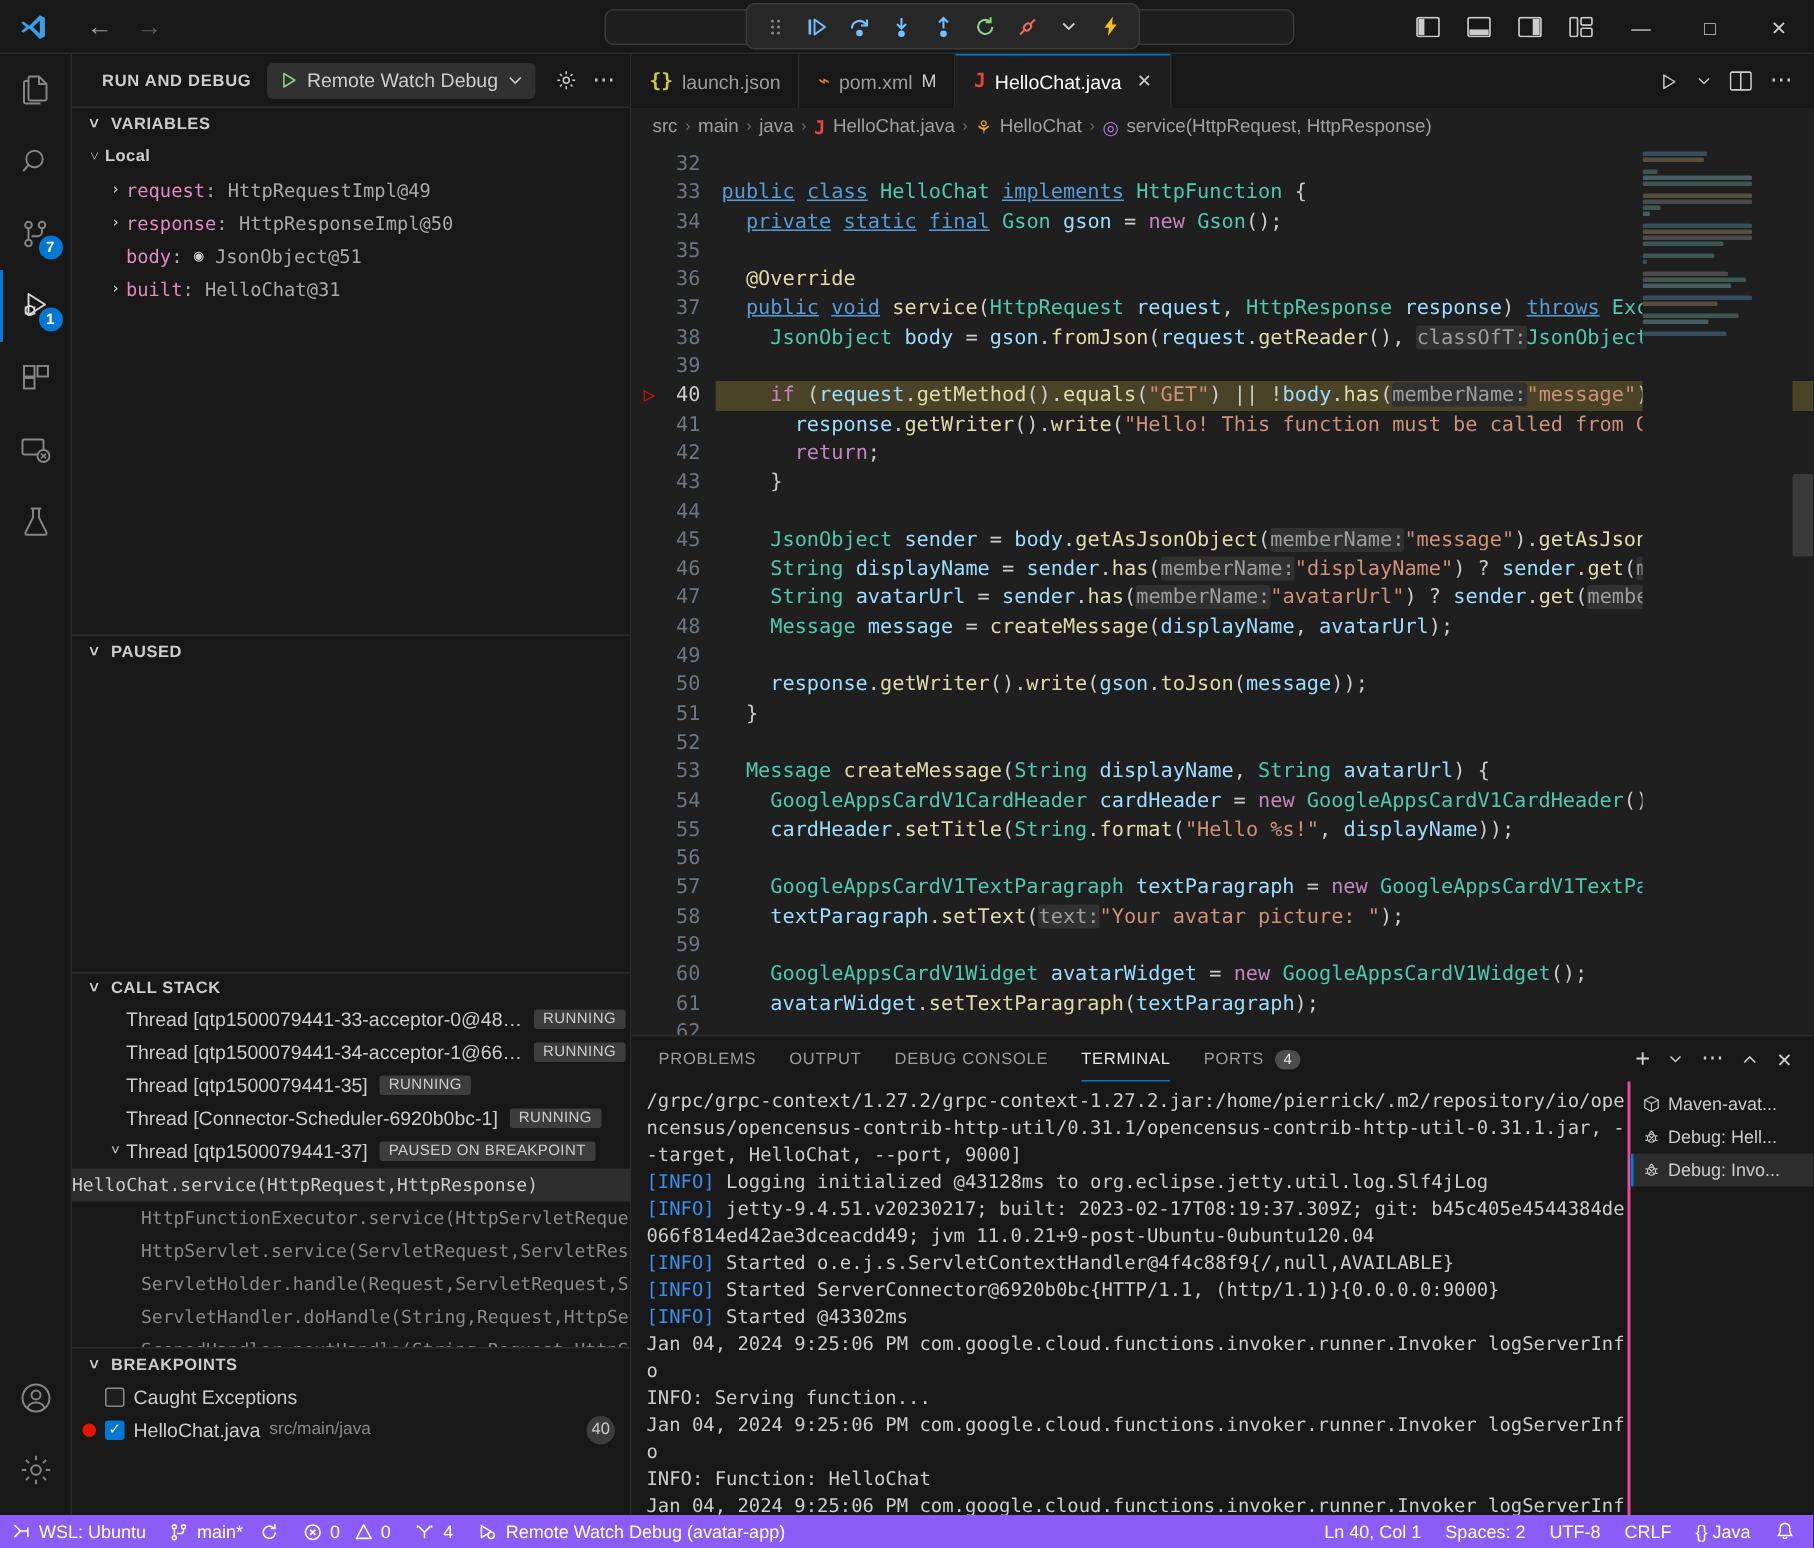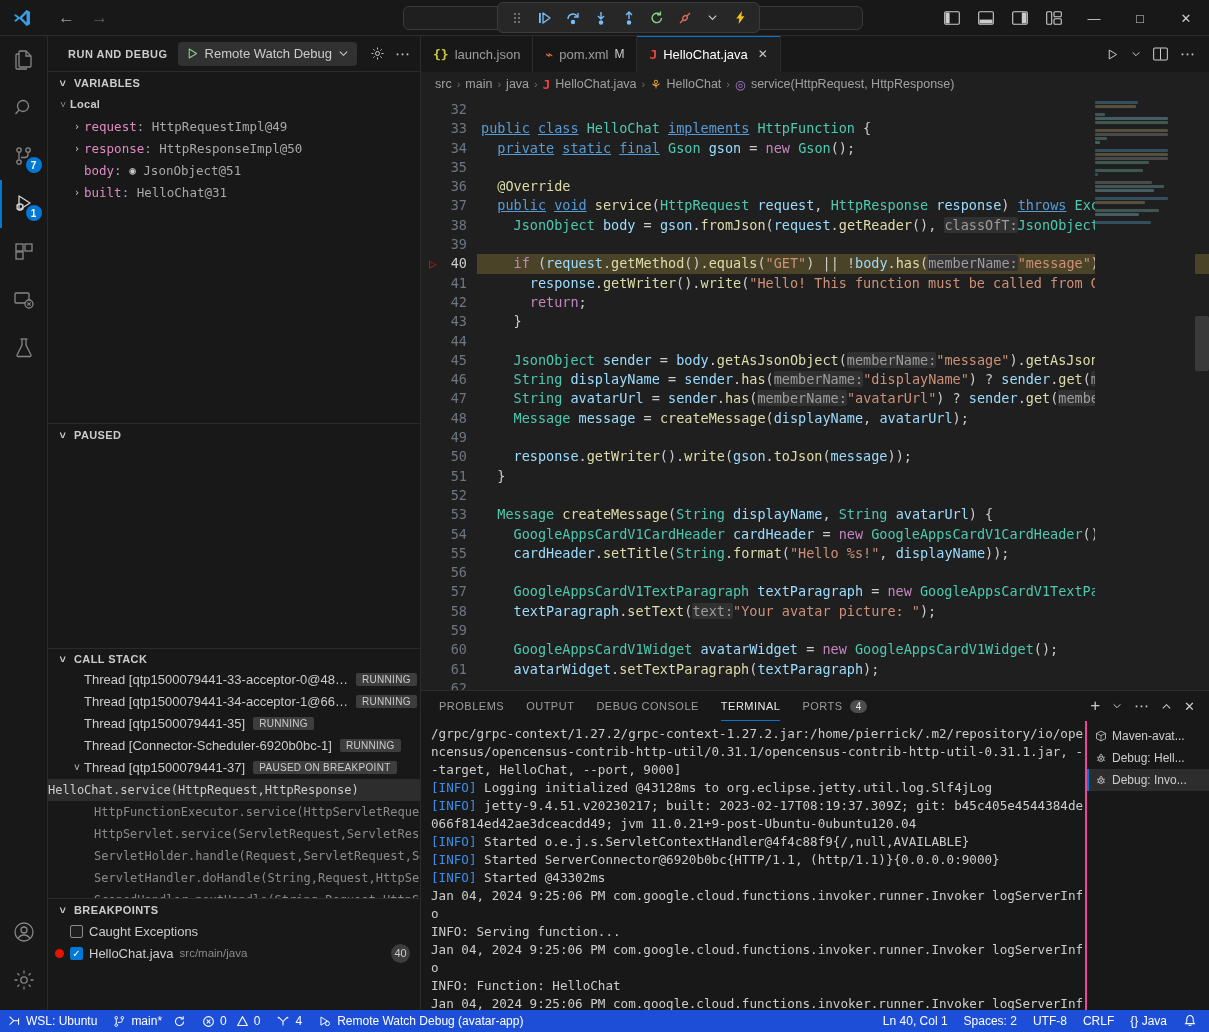--- a/index.html
+++ b/index.html
@@ -190,21 +190,21 @@
   .termlist { width: 124px; flex: 0 0 124px; border-left: 2px solid #ec4899; padding-top: 4px; }
   .termitem {
     height: 22px; display: flex; align-items: center; gap: 5px; padding-left: 8px;
     font-size: 12px; color: #cccccc; white-space: nowrap; overflow: hidden; cursor: pointer; position: relative;
   }
   .termitem.active { background: #2d2d2d; }
   .termitem.active::before { content:''; position:absolute; left:0; top:0; bottom:0; width:2px; background:#0078d4; }
 
   
   .statusbar {
-    height: 22px; flex: 0 0 22px; background: #1d4ed8; color: #ffffff;
+    height: 22px; flex: 0 0 22px; background: #8b5cf6; color: #ffffff;
     display: flex; align-items: center; font-size: 12px;
   }
   .sbitem { display: flex; align-items: center; gap: 5px; padding: 0 8px; height: 22px; cursor: pointer; white-space: nowrap; }
   .sbright { margin-left: auto; display: flex; align-items: center; }
   svg { display: block; }
 </style>
 </head>
 <body>
 
 <div class="app">

